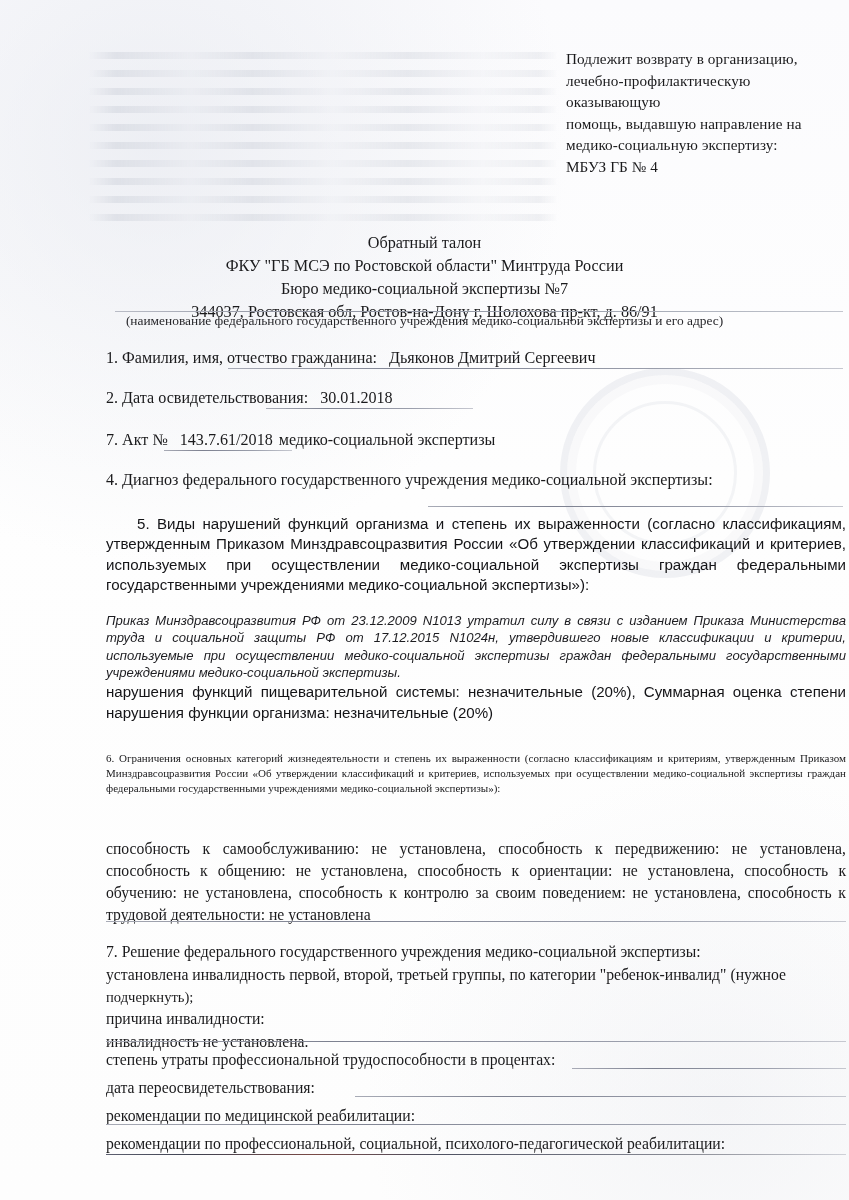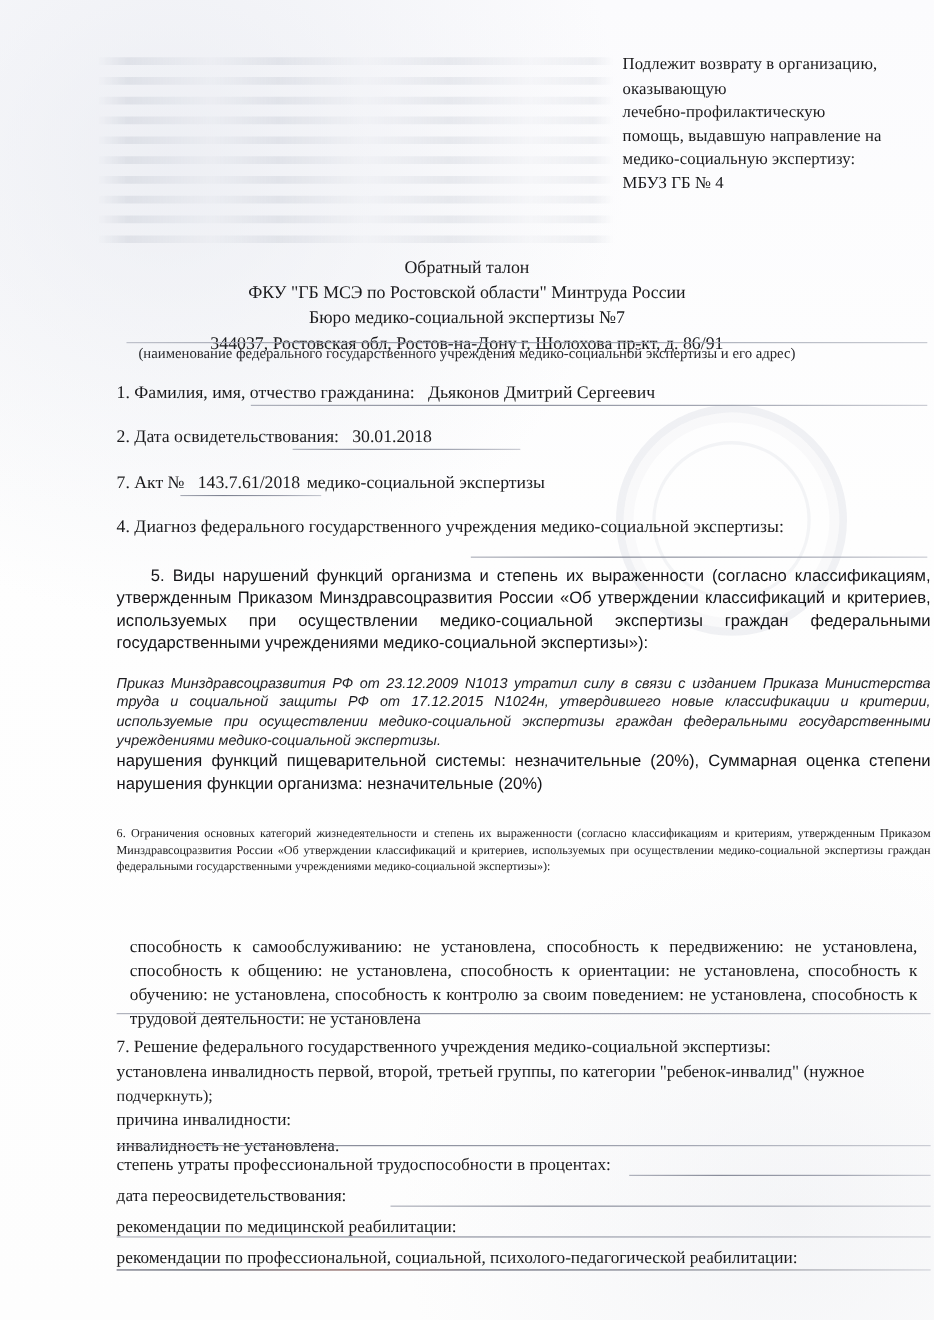--- a/index.html
+++ b/index.html
@@ -197,21 +197,21 @@
     text-justify: inter-word;
   }
   .serif-block p { margin: 0; }
 
   .serif-list {
     position: absolute;
     font-size: 15.7px;
     line-height: 1.405;
     text-align: justify;
   }
-  .serif-list p { margin: 12px; }
+  .serif-list p { margin: 0; }
 
   
   .sec7 {
     position: absolute;
     left: 106px;
     top: 941px;
     width: 740px;
     font-size: 15.7px;
     line-height: 1.46;
   }
@@ -253,22 +253,22 @@
     <div></div>
       <div></div>
   </div>
 
   <div id="stamp-ghost"></div>
 
   <div id="content">
 
     <div class="return-notice">
       <div>Подлежит возврату в организацию,</div>
+      <div>лечебно-профилактическую</div>
       <div>оказывающую</div>
-      <div>лечебно-профилактическую</div>
       <div>помощь, выдавшую направление на</div>
       <div>медико-социальную экспертизу:</div>
       <div>МБУЗ ГБ № 4</div>
     </div>
 
     <div class="doc-header">
       <span class="hdr-line">Обратный талон</span>
       <span class="hdr-line">ФКУ "ГБ МСЭ по Ростовской области" Минтруда России</span>
       <span class="hdr-line">Бюро медико-социальной экспертизы №7</span>
       <span class="hdr-line">344037, Ростовская обл, Ростов-на-Дону г, Шолохова пр-кт, д. 86/91</span>

